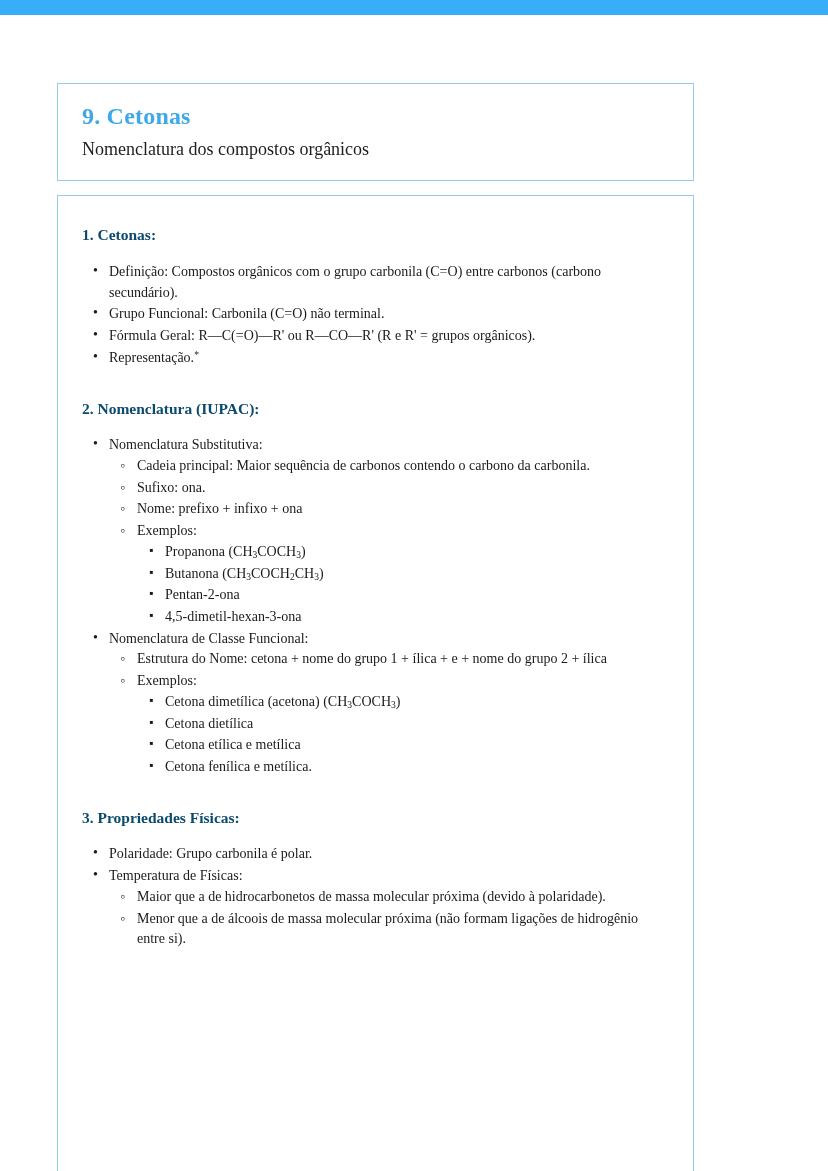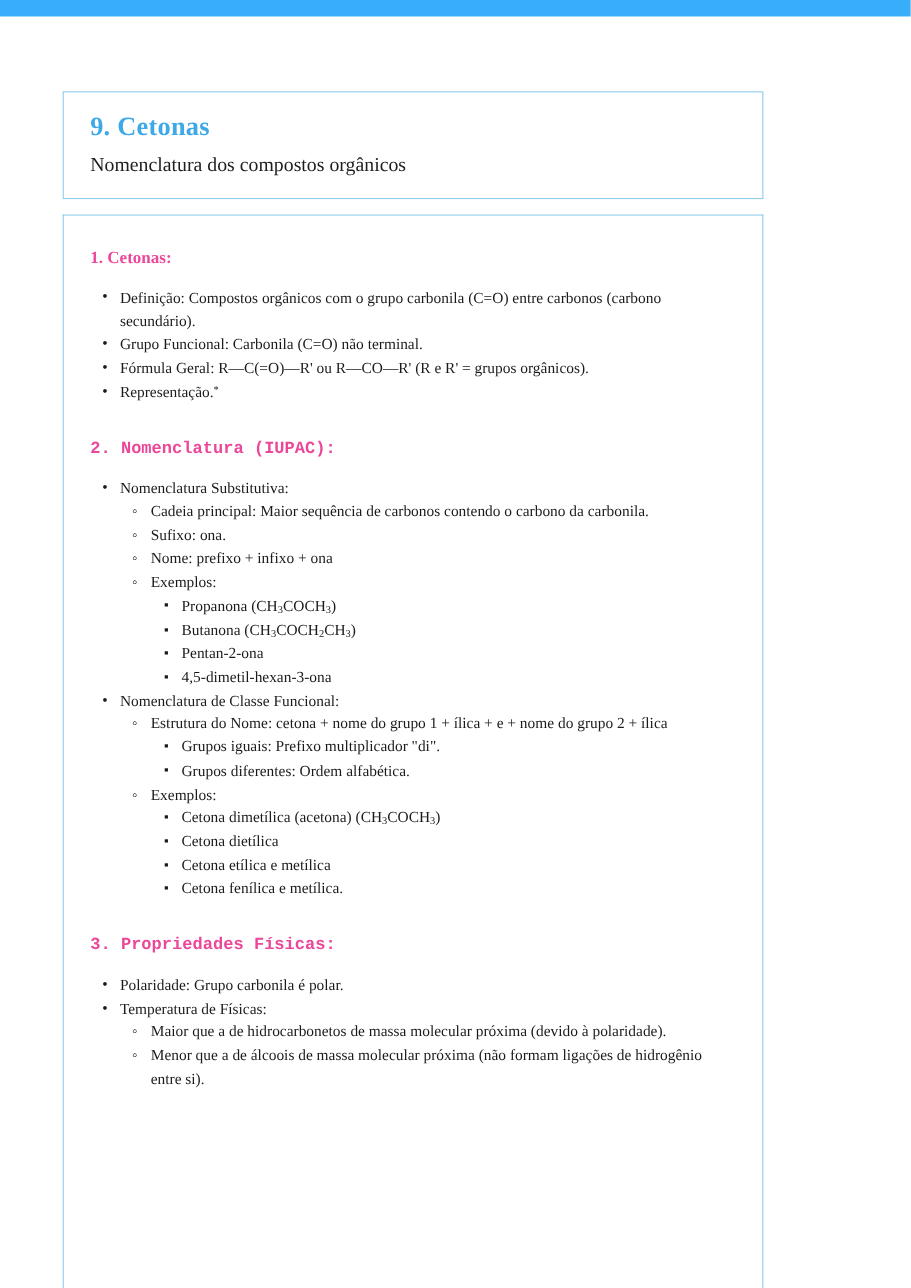--- a/index.html
+++ b/index.html
@@ -52,24 +52,24 @@
     border: 1px solid #8fcdea;
     border-bottom: none;
     background: #ffffff;
     padding: 28px 24px 40px 24px;
     min-height: 985px;
   }
   .section-heading {
     margin: 0 0 0 0;
     font-size: 15.5px;
     font-weight: bold;
-    color: #ec4899;
+    color: #0c4a6e;
     line-height: 1.4;
   }
-  .section-heading.spaced { margin-top: 29px; font-family: Liberation Mono, monospace; }
+  .section-heading.spaced { margin-top: 29px; }
 
   ul.lvl1 {
     margin: 16px 0 0 0;
     padding-left: 27px;
     list-style: none;
   }
   ul.lvl2 {
     margin: 0;
     padding-left: 28px;
     list-style: none;
@@ -143,24 +143,21 @@
               <li><span class="li-text">Sufixo: ona.</span></li>
               <li><span class="li-text">Nome: prefixo + infixo + ona</span></li>
               <li><span class="li-text">Exemplos:</span><ul class="lvl3">
                   <li><span class="li-text">Propanona (CH<sub>3</sub>COCH<sub>3</sub>)</span></li>
                   <li><span class="li-text">Butanona (CH<sub>3</sub>COCH<sub>2</sub>CH<sub>3</sub>)</span></li>
                   <li><span class="li-text">Pentan-2-ona</span></li>
                   <li><span class="li-text">4,5-dimetil-hexan-3-ona</span></li>
                 </ul></li>
             </ul></li>
           <li><span class="li-text">Nomenclatura de Classe Funcional:</span><ul class="lvl2">
-              <li><span class="li-text">Estrutura do Nome: cetona + nome do grupo 1 + ílica + e + nome do grupo 2 + ílica</span><ul class="lvl3">
-                  <li><span class="li-text">Grupos iguais: Prefixo multiplicador "di".</span></li>
-                  <li><span class="li-text">Grupos diferentes: Ordem alfabética.</span></li>
-                </ul></li>
+              <li><span class="li-text">Estrutura do Nome: cetona + nome do grupo 1 + ílica + e + nome do grupo 2 + ílica</span></li>
               <li><span class="li-text">Exemplos:</span><ul class="lvl3">
                   <li><span class="li-text">Cetona dimetílica (acetona) (CH<sub>3</sub>COCH<sub>3</sub>)</span></li>
                   <li><span class="li-text">Cetona dietílica</span></li>
                   <li><span class="li-text">Cetona etílica e metílica</span></li>
                   <li><span class="li-text">Cetona fenílica e metílica.</span></li>
                 </ul></li>
             </ul></li>
         </ul>
         <div class="section-heading spaced">3. Propriedades Físicas:</div>
         <ul class="lvl1">

